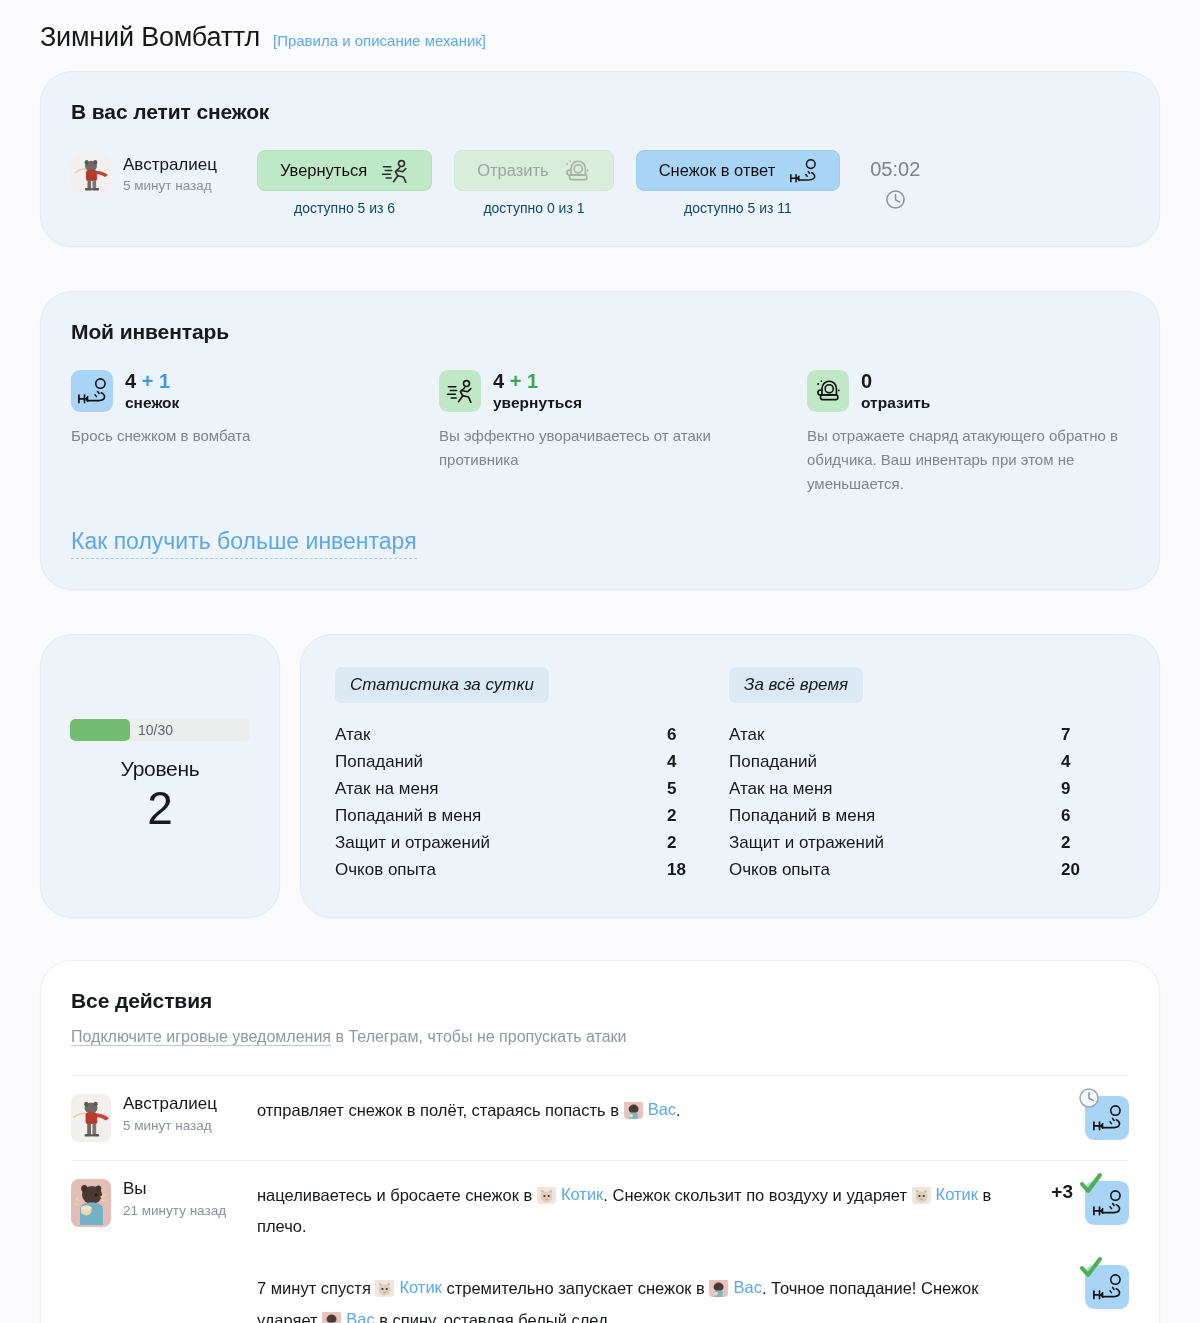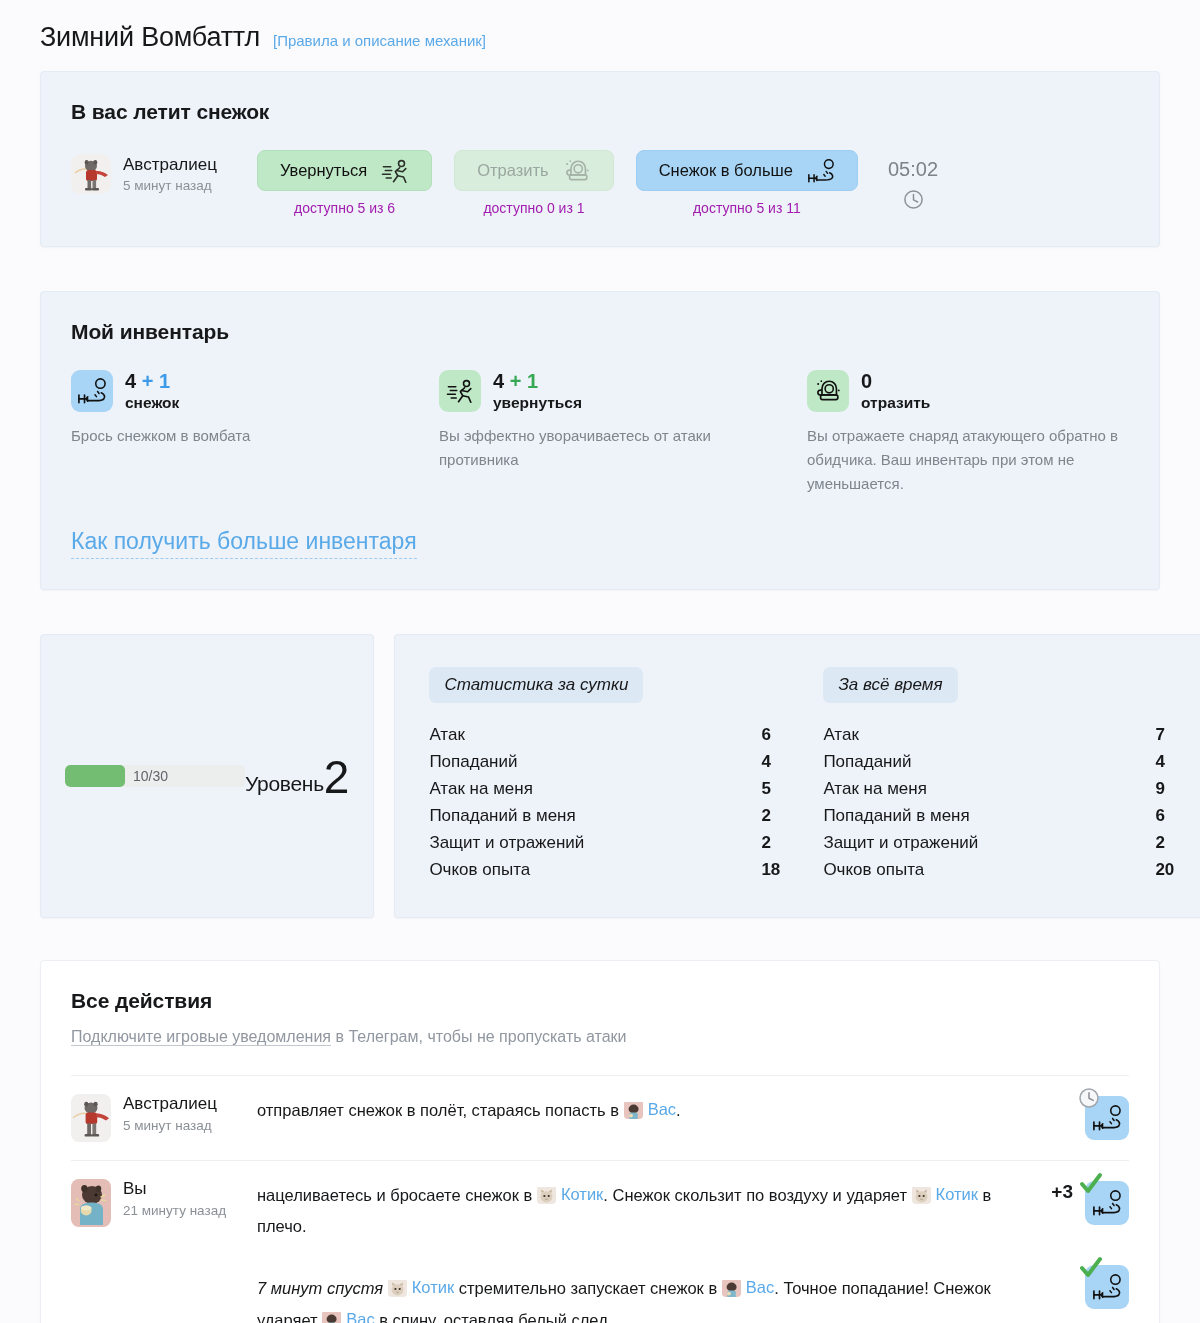--- a/index.html
+++ b/index.html
@@ -12,21 +12,21 @@
     -webkit-font-smoothing:antialiased;
   }
   .page { width:1200px; padding:0 40px; }
 
   
   .header { display:flex; align-items:baseline; gap:13px; padding:22px 0 18px 0; }
   .header-title { font-size:27px; font-weight:400; letter-spacing:-0.2px; color:#17181a; }
   .header-link { font-size:15px; color:#5aa9e8; text-decoration:none; cursor:pointer; }
 
   
-  .card { border-radius:4px; background:#eef3f9; border:1px solid #e3ebf4;
+  .card { border-radius:32px; background:#eef3f9; border:1px solid #e3ebf4;
           box-shadow:0 1px 2px rgba(20,40,80,.035); }
   .card.white { background:#ffffff; border:1px solid #eceff3; }
   .card-pad { padding:28px 30px 30px 30px; }
   .card-title { font-size:21px; font-weight:700; margin:0 0 26px 0; letter-spacing:-0.1px; }
 
   
   .attack-card { margin-bottom:44px; }
   .attack-row { display:flex; align-items:flex-start; gap:0; }
   .who { display:flex; align-items:flex-start; gap:12px; width:186px; flex:0 0 186px; padding-top:4px;}
   .avatar { width:40px; height:40px; border-radius:9px; flex:0 0 40px; overflow:hidden; }
@@ -37,21 +37,21 @@
   .btn-wrap { display:flex; flex-direction:column; align-items:center; }
   .btn {
     display:flex; align-items:center; justify-content:center; gap:14px;
     height:41px; padding:0 22px; border-radius:8px; border:1px solid transparent;
     font-size:16.5px; font-weight:400; cursor:pointer; white-space:nowrap;
     font-family:"Liberation Sans", sans-serif;
   }
   .btn.green { background:#bfe8c6; border-color:#b2e0ba; color:#111; }
   .btn.green-muted { background:#d9eddc; border-color:#d0e7d4; color:#9aa7a0; cursor:default; }
   .btn.blue { background:#a8d4f5; border-color:#9ccdf2; color:#111; }
-  .btn-sub { font-size:14px; color:#a21caf; margin-top:9px; }
+  .btn-sub { font-size:14px; color:#0c4a6e; margin-top:9px; }
   .btn-ico { display:block; width:28px; height:26px; }
   .timer { display:flex; align-items:center; gap:8px; font-size:20px; color:#7b8288;
            margin-left:30px; padding-top:8px;flex-direction:column; }
   .timer svg { display:block; }
 
   
   .inv-card { margin-bottom:44px; }
   .inv-grid { display:flex; gap:0; }
   .inv-item { flex:0 0 368px; padding-right:40px; }
   .inv-head { display:flex; align-items:center; gap:12px; }
@@ -62,21 +62,21 @@
   .inv-count { font-size:20px; font-weight:700; line-height:20px; }
   .inv-count .plus-blue { color:#3d9ae8; }
   .inv-count .plus-green { color:#34a853; }
   .inv-label { font-size:15.5px; font-weight:700; margin-top:3px; }
   .inv-desc { font-size:15px; color:#7e858b; line-height:24px; margin-top:12px; max-width:330px; }
   .inv-link { display:inline-block; margin-top:32px; font-size:23px; color:#5aa9e8;
               border-bottom:1.5px dashed #9ecbee; cursor:pointer; padding-bottom:3px; }
 
   
   .mid-row { display:flex; gap:20px; margin-bottom:42px; align-items:stretch; }
-  .level-card { flex:0 0 240px; display:flex; flex-direction:row;
+  .level-card { flex:0 0 240px; display:flex; flex-direction:column;
                 align-items:center; justify-content:center; padding:20px 24px; }
   .xp-bar { width:180px; height:22px; border-radius:5px; background:#eceded; position:relative;
             overflow:hidden; display:flex; align-items:center; }
   .xp-fill { position:absolute; left:0; top:0; bottom:0; background:#72bd72; border-radius:5px; }
   .xp-text { position:relative; font-size:14px; color:#5f6569; margin-left:68px; font-weight:400; }
   .level-word { font-size:21px; margin-top:16px; letter-spacing:-0.3px; }
   .level-num { font-size:46px; font-weight:400; line-height:50px; margin-top:2px; }
 
   .stats-card { flex:1 1 auto; padding:32px 34px 34px 34px; }
   .stats-grid { display:flex; gap:0; }
@@ -99,21 +99,21 @@
   .feed-who { width:186px; flex:0 0 186px; display:flex; gap:12px; align-items:flex-start; }
   .feed-who .avatar { width:40px; height:48px; border-radius:8px; flex:0 0 40px; }
   .feed-name { font-size:17px; line-height:20px; }
   .feed-time { font-size:13.5px; color:#8b9096; margin-top:4px; }
   .feed-body { flex:1 1 auto; padding-right:14px; }
   .feed-text { font-size:16.5px; line-height:31px; color:#17181a; }
   .feed-text.sub { margin-top:30px; }
   .chip { display:inline-flex; align-items:center; gap:5px; vertical-align:-3px; }
   .chip .mini { width:19px; height:19px; border-radius:4px; display:inline-block; overflow:hidden; }
   .chip .lnk { color:#5aa9e8; cursor:pointer; }
-  .ital { font-style:italic; }
+  .ital { }
   .feed-right { flex:0 0 120px; display:flex; align-items:flex-start;
                 justify-content:flex-end; gap:12px; padding-top:2px; }
   .plus3 { font-size:19px; font-weight:700; }
   .res-badge { width:44px; height:44px; border-radius:9px; background:#a8d4f5;
                position:relative; display:flex; align-items:center; justify-content:center; }
   .res-mark { position:absolute; left:-7px; top:-9px; }
   .stack { display:flex; flex-direction:column; gap:40px; align-items:flex-end; }
 </style>
 </head>
 <body>
@@ -209,21 +209,21 @@
               <svg class="btn-ico" viewBox="0 0 30 28" style="opacity:.26">
                   <use href="#g-mitten"></use>
                 </svg>
             </span>
           </button>
           <div class="btn-sub">доступно 0 из 1</div>
         </div>
 
         <div class="btn-wrap">
           <button class="btn blue">
-            <span>Снежок в больше</span>
+            <span>Снежок в ответ</span>
             <span class="btn-ico">
               <svg class="btn-ico" viewBox="0 0 32 30">
                   <use href="#g-throw"></use>
                 </svg>
             </span>
           </button>
           <div class="btn-sub">доступно 5 из 11</div>
         </div>
 
       </div>

